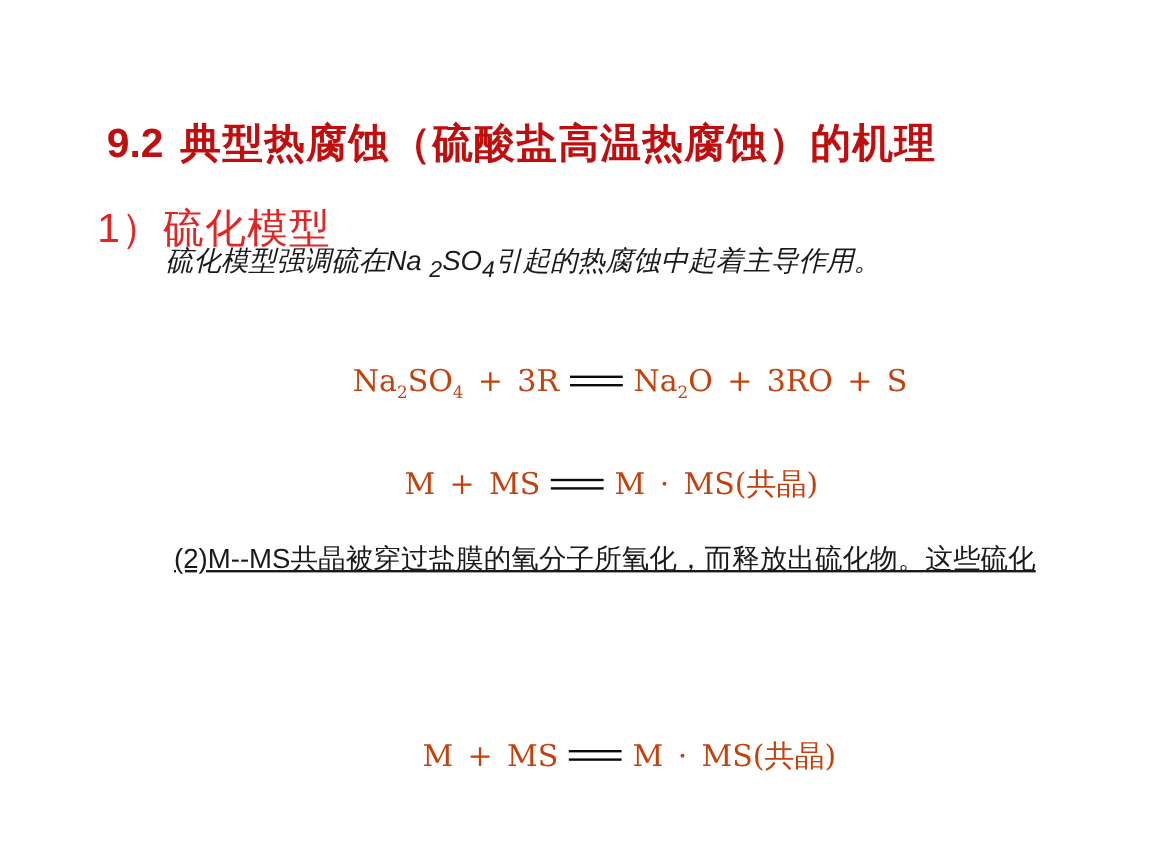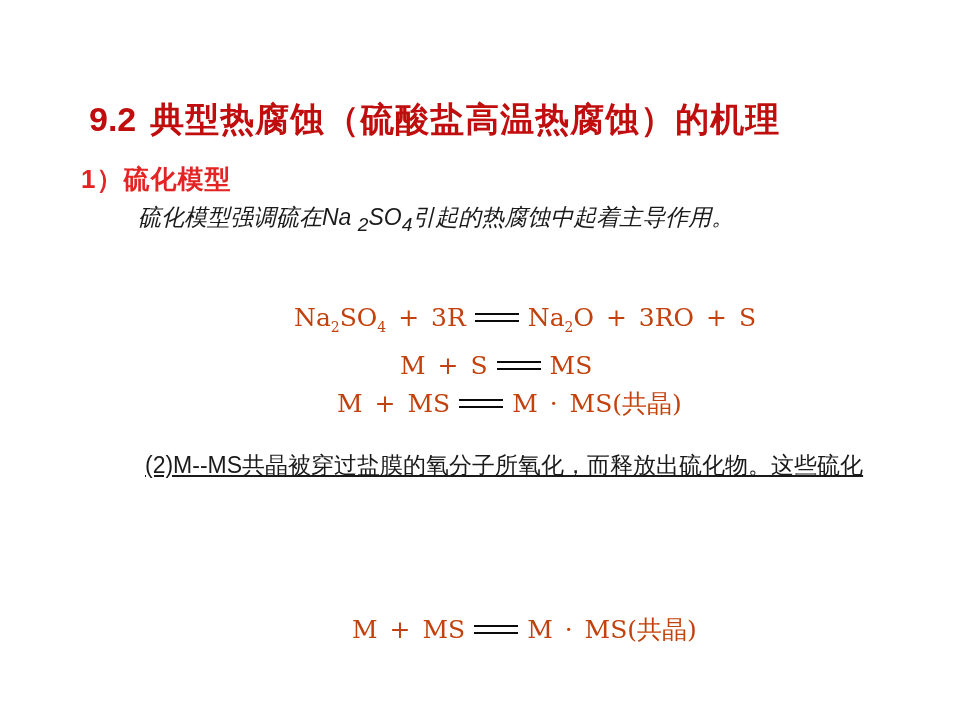--- a/index.html
+++ b/index.html
@@ -27,22 +27,22 @@
     white-space: nowrap;
   }
   .slide-title .num {
     margin-right: 14px;
     letter-spacing: 0;
   }
   .section-heading {
     position: absolute;
     left: 49px;
     top: 140px;
-    font-size: 26px;
-    font-weight: bold;
+    font-size: 34px;
+    font-weight: normal;
     letter-spacing: 1px;
     white-space: nowrap;
   }
   .intro-line {
     position: absolute;
     left: 106px;
     top: 179px;
     font-size: 23px;
     white-space: nowrap;
     font-style: italic;
@@ -126,21 +126,20 @@
     <span class="num">9.2</span><span>典型热腐蚀（硫酸盐高温热腐蚀）的机理</span>
   </h1>
 
   <h2 class="section-heading" style="color: rgb(227, 36, 36);">1）硫化模型</h2>
 
   <p class="intro-line">硫化模型强调硫在Na <sub class="eqsub">2</sub>SO<sub class="eqsub">4</sub>引起的热腐蚀中起着主导作用。</p>
 
 
   <div class="eq" id="eq1">Na<sub class="eqsub">2</sub>SO<sub class="eqsub">4</sub> + 3R<span class="dbl-eq"></span>Na<sub class="eqsub">2</sub>O + 3RO + S</div>
 
-  <div class="eq" id="eq2">M + S<span class="dbl-eq"></span>MS</div>
 
   <div class="eq" id="eq3">M + MS<span class="dbl-eq"></span>M · MS(共晶)</div>
 
   <div class="para para-2">
     <div class="line l1">(2)M--MS共晶被穿过盐膜的氧分子所氧化，而释放出硫化物。这些硫化</div>
   </div>
 
 
   <div class="eq" id="eq5">M + MS<span class="dbl-eq"></span>M · MS(共晶)</div>
 

